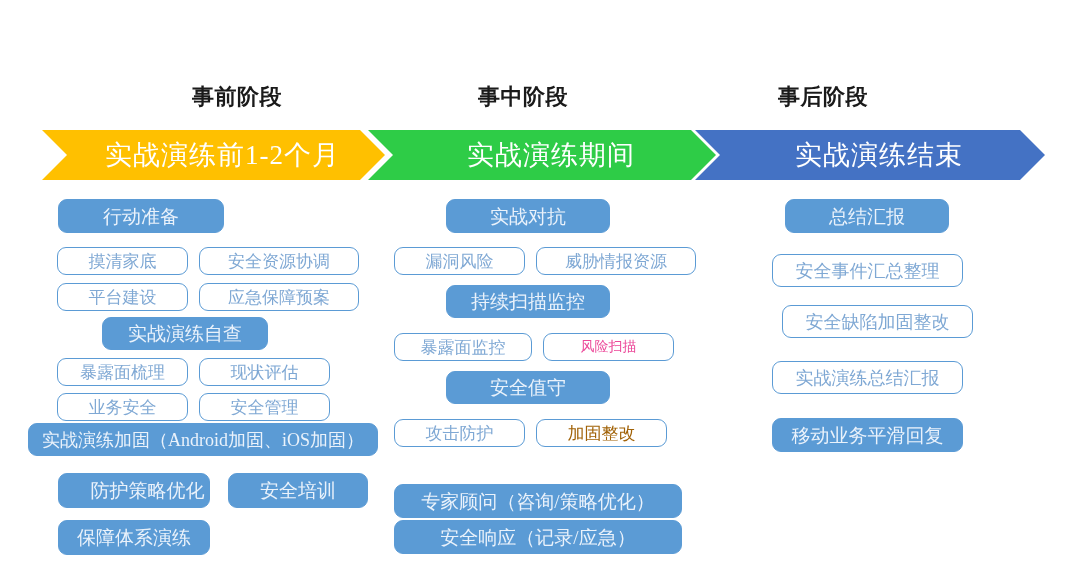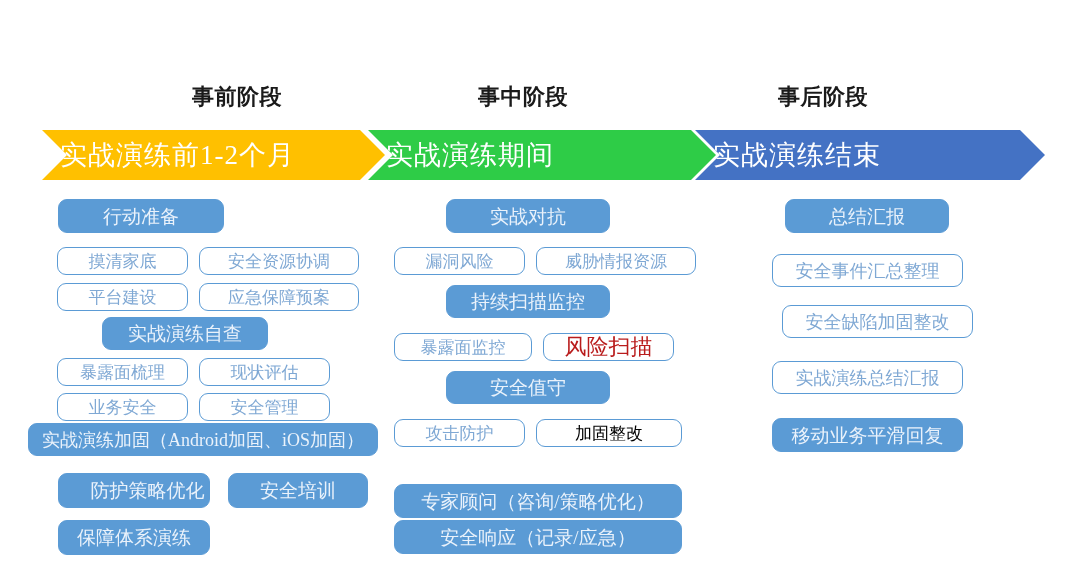--- a/index.html
+++ b/index.html
@@ -41,21 +41,21 @@
   .banner {
     position: absolute;
     top: 130px;
     height: 50px;
     display: flex;
     align-items: center;
     box-sizing: border-box;
   }
   .banner .banner-label {
     width: 100%;
-    text-align: left;
+    text-align: center;
     font-size: 27px;
     font-weight: 400;
     color: #ffffff;
     white-space: nowrap;
     font-family: "Liberation Serif", "DejaVu Serif", serif;
     letter-spacing: 1px;
     padding-left: 18px;
   }
   
   #banner-0 {
@@ -164,30 +164,30 @@
       </div>
       <div class="box outlined" style="left: 536px; top: 247px; width: 160px; height: 28px; font-size: 17px; color: rgb(127, 168, 212); border-color: rgb(91, 155, 213);">
         <span>威胁情报资源</span>
       </div>
       <div class="box filled" style="left: 446px; top: 285px; width: 164px; height: 33px; font-size: 19px; background: rgb(91, 155, 213); color: rgb(234, 242, 251); border-color: rgb(91, 155, 213);">
         <span>持续扫描监控</span>
       </div>
       <div class="box outlined" style="left: 394px; top: 333px; width: 138px; height: 28px; font-size: 17px; color: rgb(127, 168, 212); border-color: rgb(91, 155, 213);">
         <span>暴露面监控</span>
       </div>
-      <div class="box outlined" style="left: 543px; top: 333px; width: 131px; height: 28px; font-size: 22px; color: #b91c1c; border-color: rgb(91, 155, 213);">
+      <div class="box outlined" style="left: 543px; top: 333px; width: 131px; height: 28px; font-size: 14px; color: #ec4899; border-color: rgb(91, 155, 213);">
         <span>风险扫描</span>
       </div>
       <div class="box filled" style="left: 446px; top: 371px; width: 164px; height: 33px; font-size: 19px; background: rgb(91, 155, 213); color: rgb(234, 242, 251); border-color: rgb(91, 155, 213);">
         <span>安全值守</span>
       </div>
       <div class="box outlined" style="left: 394px; top: 419px; width: 131px; height: 28px; font-size: 17px; color: rgb(127, 168, 212); border-color: rgb(91, 155, 213);">
         <span>攻击防护</span>
       </div>
-      <div class="box outlined" style="left: 536px; top: 419px; width: 146px; height: 28px; font-size: 17px; color: #000000; border-color: rgb(91, 155, 213);">
+      <div class="box outlined" style="left: 536px; top: 419px; width: 131px; height: 28px; font-size: 17px; color: #a16207; border-color: rgb(91, 155, 213);">
         <span>加固整改</span>
       </div>
       <div class="box filled" style="left: 394px; top: 473px; width: 288px; height: 34px; font-size: 19px; background: rgb(91, 155, 213); color: rgb(234, 242, 251); border-color: rgb(91, 155, 213); margin-top: 11px;">
         <span>专家顾问（咨询/策略优化）</span>
       </div>
       <div class="box filled" style="left: 394px; top: 520px; width: 288px; height: 34px; font-size: 19px; background: rgb(91, 155, 213); color: rgb(234, 242, 251); border-color: rgb(91, 155, 213);">
         <span>安全响应（记录/应急）</span>
       </div>
       <div class="box filled" style="left: 785px; top: 199px; width: 164px; height: 34px; font-size: 19px; background: rgb(91, 155, 213); color: rgb(234, 242, 251); border-color: rgb(91, 155, 213);">
         <span>总结汇报</span>

